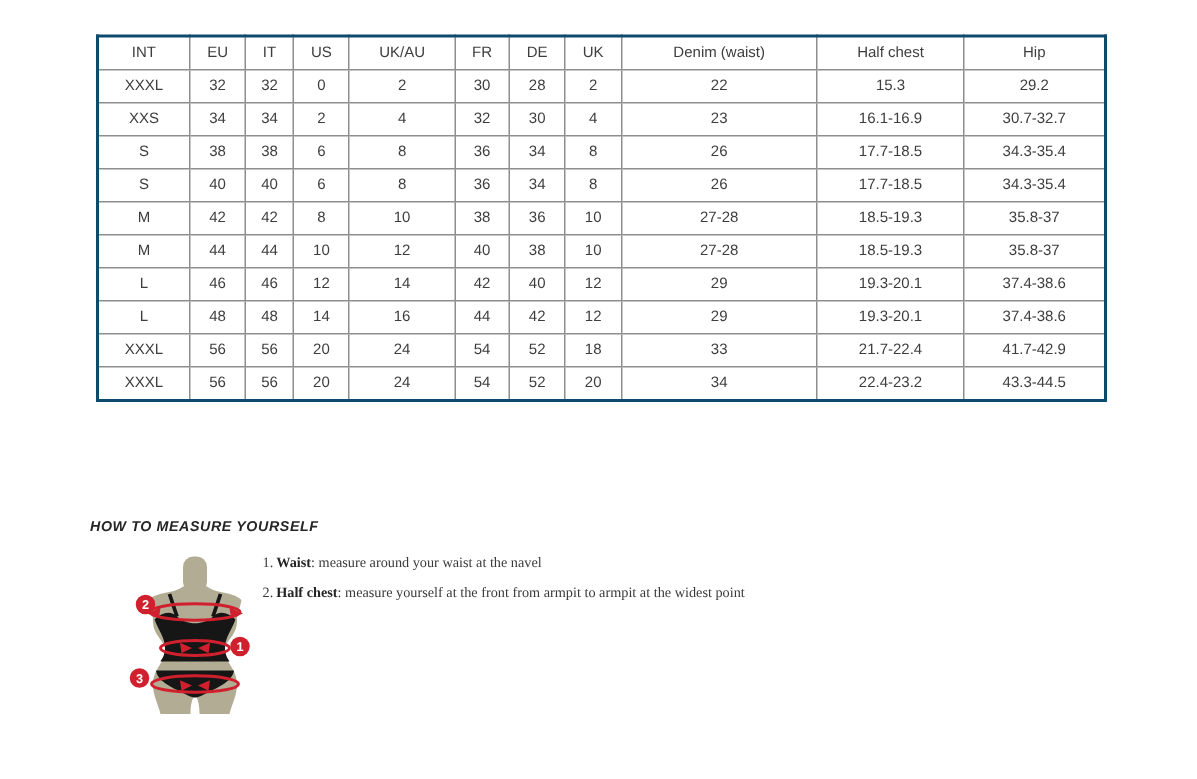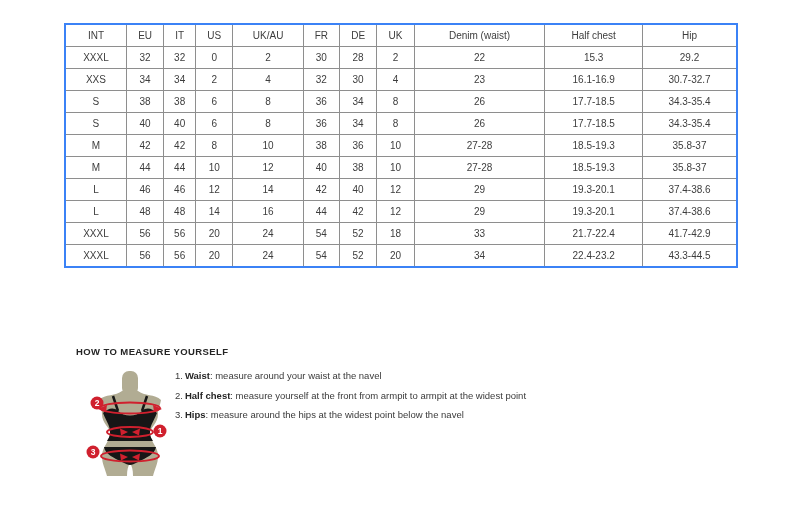--- a/index.html
+++ b/index.html
@@ -10,56 +10,58 @@
     font-family: "Liberation Sans", sans-serif;
     overflow: hidden;
   }
 
   
   table.size-table {
     position: absolute;
     left: 64px; top: 23px;
     width: 674px;
     border-collapse: collapse;
-    border: 2px solid #3b82f6;
+    border: 2px solid #0c4a6e;
     background: #ffffff;
   }
   table.size-table th,
   table.size-table td {
     border: 1px solid #8e8e8e;
     height: 21px;
     padding: 0 2px;
     text-align: center;
     vertical-align: middle;
     font-size: 10px;
     font-weight: 400;
     color: #3d3d3d;
     white-space: nowrap;
   }
 
   
   .measure-title {
     position: absolute;
-    left: 76px; top: 346px;
+    left: 60px; top: 346px;
     margin: 0;
     font-size: 9.5px;
     font-weight: 700;
     letter-spacing: 0.4px;
     color: #252525;
+    font-style: italic;
   }
   .figure-wrap {
     position: absolute;
     left: 80px; top: 369px;
     width: 100px; height: 112px;
   }
   ol.instructions {
     position: absolute;
     left: 175px; top: 370px;
     margin: 0; padding: 0;
     list-style: none;
+    font-family: Liberation Serif, serif;
   }
   ol.instructions li {
     font-size: 9.5px;
     line-height: 12px;
     color: #3a3a3a;
     margin-bottom: 7.5px;
     white-space: nowrap;
   }
   ol.instructions .inum { margin-right: 2px; }
   ol.instructions b { color: #252525; font-weight: 700; }
@@ -289,16 +291,15 @@
       <g>
         <circle cx="13" cy="83" r="6.5" fill="#d0202e"></circle>
         <text x="13" y="86" text-anchor="middle" font-size="8.5" font-weight="bold" fill="#ffffff" font-family="Liberation Sans, sans-serif">3</text>
       </g>
     </svg>
   </div>
 
   <ol class="instructions">
     <li><span class="inum">1.</span><b>Waist</b><span>: measure around your waist at the navel</span></li>
     <li><span class="inum">2.</span><b>Half chest</b><span>: measure yourself at the front from armpit to armpit at the widest point</span></li>
-    <li><span class="inum">3.</span><b>Hips</b><span>: measure around the hips at the widest point below the navel</span></li>
   </ol>
 
 </div>
 
 </body></html>

